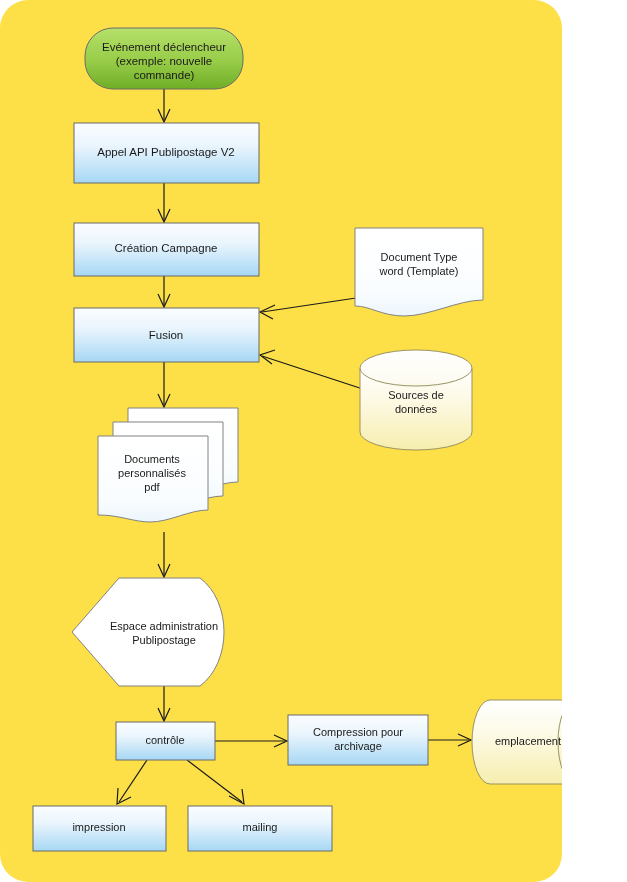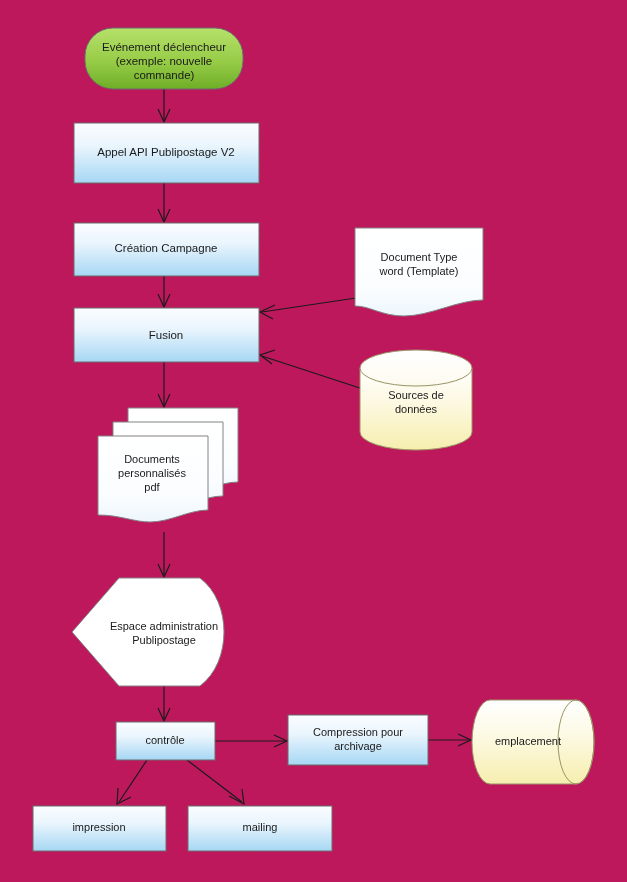--- a/index.html
+++ b/index.html
@@ -5,24 +5,25 @@
   html, body {
     margin: 0;
     padding: 0;
     background: #ffffff;
   }
   body {
     font-family: "Liberation Sans", sans-serif;
   }
   #canvas {
     position: relative;
-    width: 627px;
+    width: 562px;
     height: 882px;
-    background: #be185d;
+    background: #fde047;
     overflow: hidden;
+    border-radius: 28px;
   }
   #flow-svg {
     position: absolute;
     top: 0;
     left: 0;
     width: 627px;
     height: 882px;
   }
   .node-label {
     font-family: "Liberation Sans", sans-serif;

